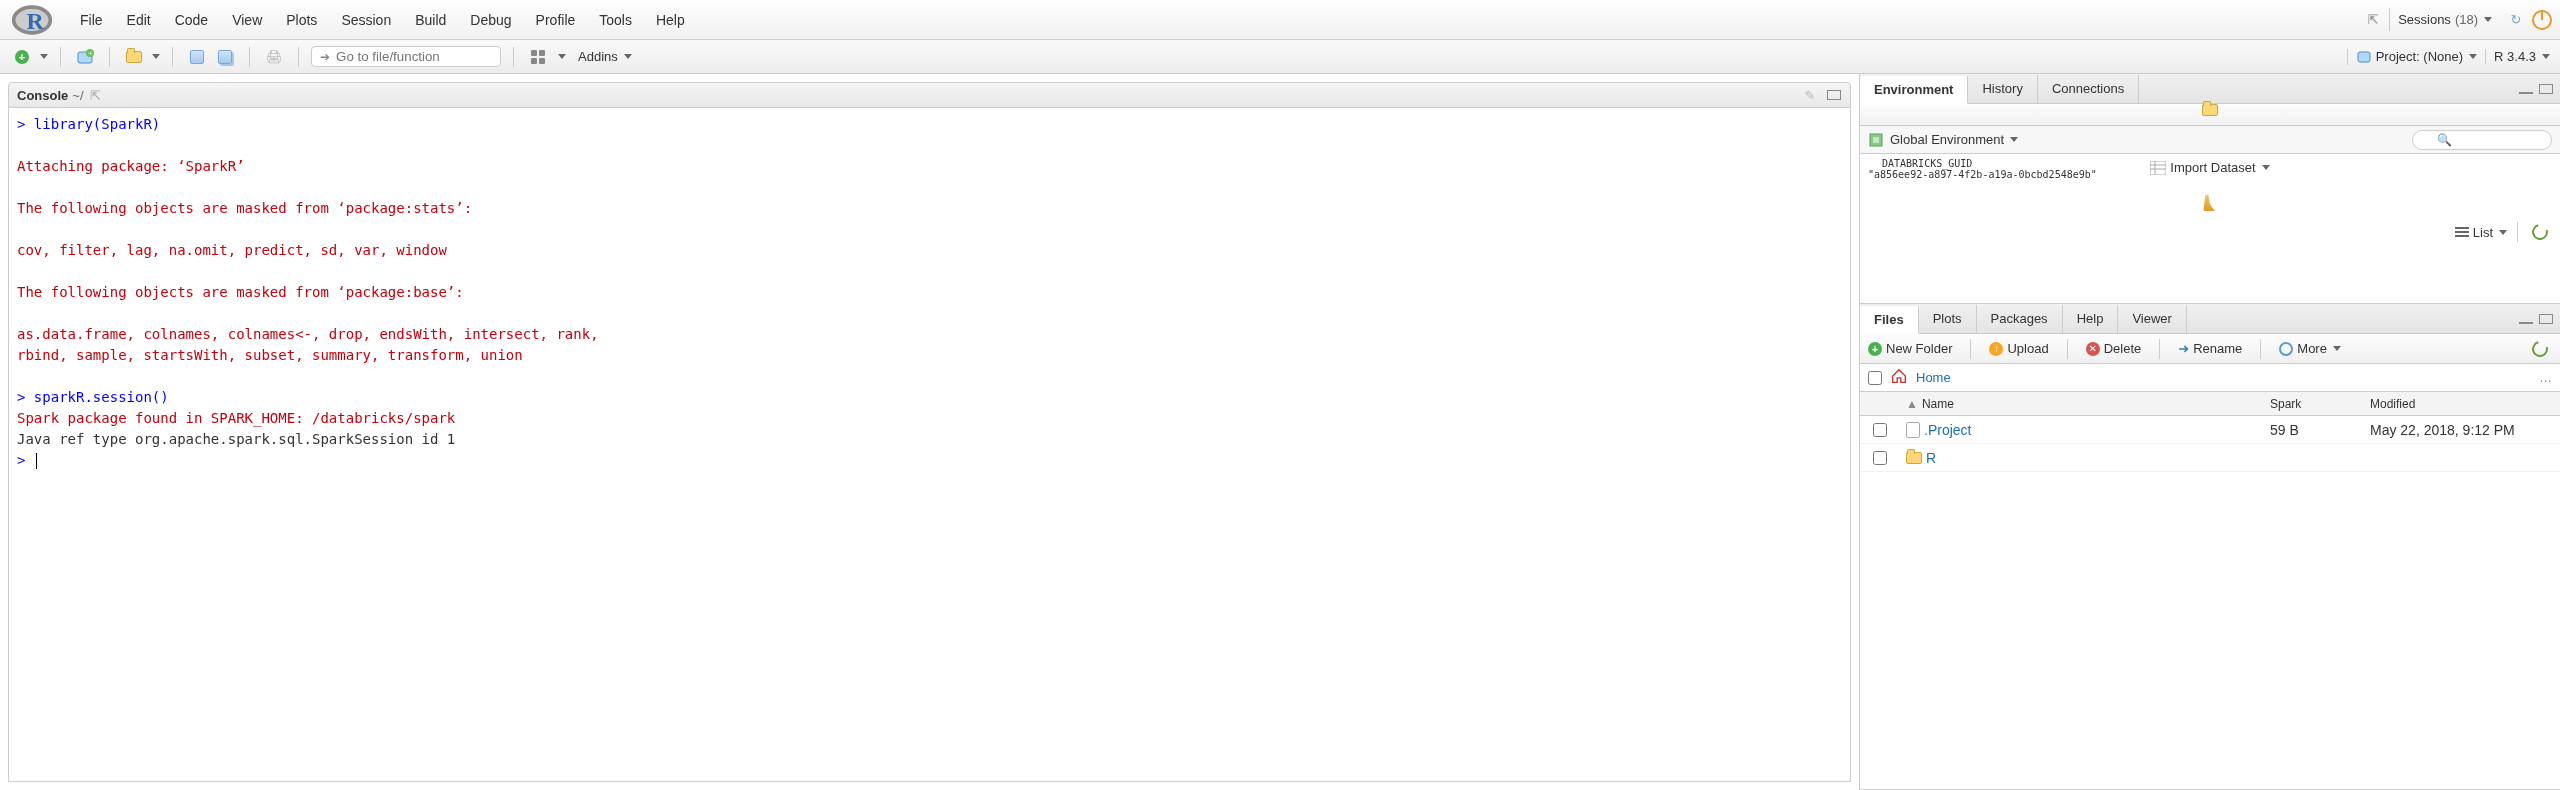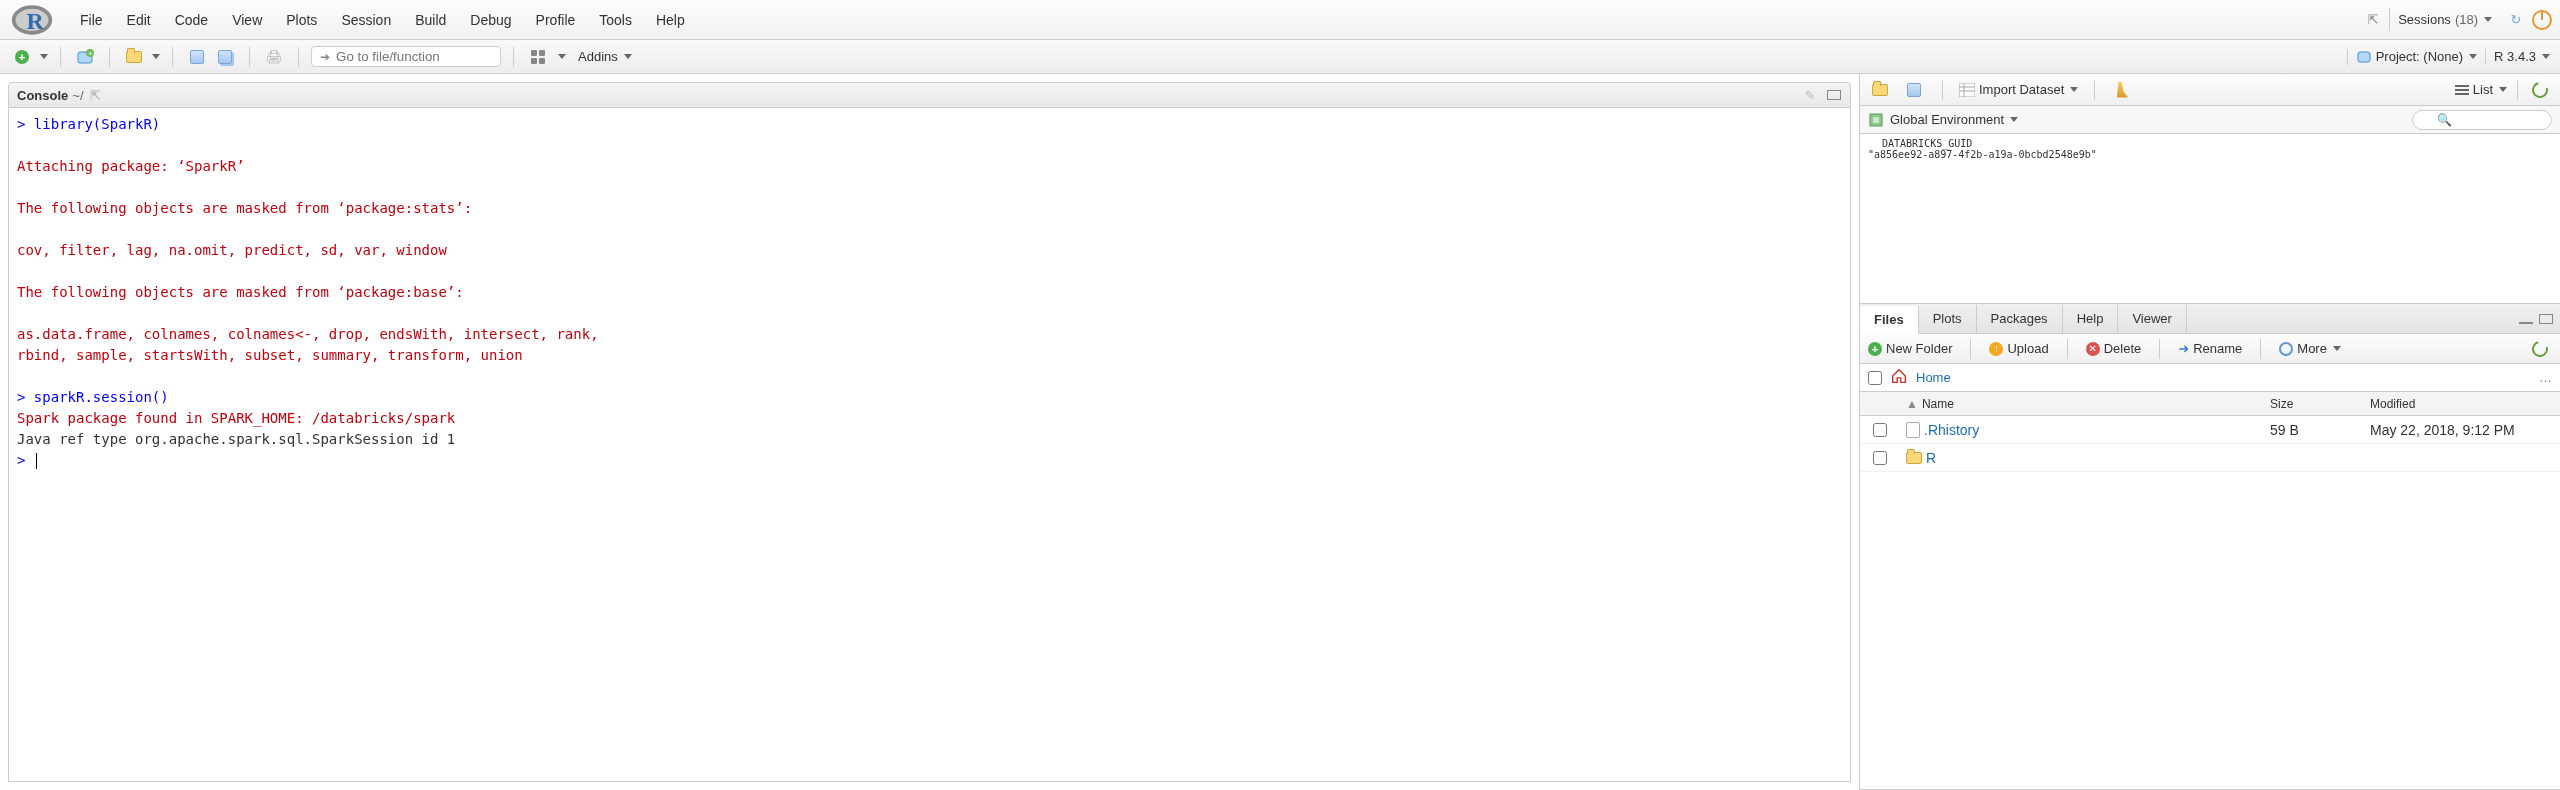--- a/index.html
+++ b/index.html
@@ -41,21 +41,21 @@
 .msg-plain { color:#333;}
 .cursor { display:inline-block; width:1px; height:16px; background:#000; vertical-align:middle; margin-left:2px;}
 
 
 .subpane { display:flex; flex-direction:column; border-bottom:1px solid #ccc;}
 .tabbar { display:flex; align-items:center; background:linear-gradient(#f0f0f0,#e4e4e4); border-bottom:1px solid #ccc; height:30px;}
 .tab { padding:6px 14px; cursor:pointer; border-right:1px solid #ccc; color:#333;}
 .tab.active { background:#fff; font-weight:bold; border-bottom:1px solid #fff; position:relative; top:1px;}
 .tabbar .winicons{ margin-left:auto; padding-right:6px; display:flex; gap:4px;}
 
-.subtoolbar { display:flex; align-items:center; height:32px; background:linear-gradient(#fdfdfd,#f0f0f0); border-bottom:1px solid #ccc; padding:0 8px; gap:10px;}
+.subtoolbar { display:flex; align-items:center; height:22px; background:linear-gradient(#fdfdfd,#f0f0f0); border-bottom:1px solid #ccc; padding:0 8px; gap:10px;flex-direction:column;}
 .st-btn { display:flex; align-items:center; gap:4px; cursor:pointer; font-size:13px;}
 .search-box { margin-left:auto; }
 .search-box input{ border:1px solid #ccc; border-radius:12px; padding:2px 20px 2px 24px; width:140px; font-size:12px; background:#fff;}
 
 .env-hdr2 { display:flex; align-items:center; height:28px; padding:0 8px; border-bottom:1px solid #ccc; background:#f7f7f7; gap:6px;}
 .values-hdr { font-weight:bold; padding:4px 8px; border-bottom:1px solid #ddd; background:#f4f4f4; font-size:13px;}
 .env-row { display:flex; padding:4px 8px; font-family:Menlo,Consolas,monospace; font-size:10px;flex-direction:column;}
 .env-key { width:190px; padding-left:14px;}
 .env-val { flex:1;}
 
@@ -213,20 +213,35 @@
             <div class="minmax"></div>
           </span>
       </div>
     </div>
     <div class="console-body" id="console-body"><span class="prompt">&gt; </span><span class="cmd">library(SparkR)</span><br><br><span class="msg-red">Attaching package: ‘SparkR’</span><br><br><span class="msg-red">The following objects are masked from ‘package:stats’:</span><br><br><span class="msg-red">    cov, filter, lag, na.omit, predict, sd, var, window</span><br><br><span class="msg-red">The following objects are masked from ‘package:base’:</span><br><br><span class="msg-red">    as.data.frame, colnames, colnames&lt;-, drop, endsWith, intersect, rank,</span><br><span class="msg-red">    rbind, sample, startsWith, subset, summary, transform, union</span><br><br><span class="prompt">&gt; </span><span class="cmd">sparkR.session()</span><br><span class="msg-red">Spark package found in SPARK_HOME: /databricks/spark</span><br><span class="msg-plain">Java ref type org.apache.spark.sql.SparkSession id 1</span><br><span class="prompt">&gt; </span><span class="cursor"></span></div>
   </div>
 
   <div class="right-pane">
 
     <div class="subpane" style="height:230px;">
+      <div class="tabbar">
+        <div id="env-tabs" style="display:flex;">
+            <div class="tab active">Environment</div>
+            <div class="tab">History</div>
+            <div class="tab">Connections</div>
+          </div>
+        <div class="winicons">
+            <span class="ico">
+              <div class="minonly"></div>
+            </span>
+            <span class="ico">
+              <div class="minmax"></div>
+            </span>
+          </div>
+      </div>
       <div class="subtoolbar">
         <div class="tb-btn">
             <div class="folder-ico"></div>
           </div>
         <div class="tb-btn">
             <div class="save-ico"></div>
           </div>
         <div class="tb-sep"></div>
         <div class="st-btn">
             <svg width="16" height="14">
@@ -334,31 +349,31 @@
             </svg></span>
         <span class="file-link">Home</span>
         <span style="margin-left:auto;color:#888;cursor:pointer;">…</span>
       </div>
       <div class="files-table-hdr">
         <div class="fcol-check"></div>
         <div class="fcol-name">
             <span style="color:#888;">▲</span> 
             <span>Name</span>
           </div>
-        <div class="fcol-size">Size</div>
+        <div class="fcol-size">Spark</div>
         <div class="fcol-mod">Modified</div>
       </div>
       <div id="file-rows">
           <div class="file-row">
             <div class="fcol-check">
               <input type="checkbox" style="">
             </div>
             <div class="fcol-name">
               <div class="doc-ico"></div> 
-              <span class="file-link">.Rhistory</span>
+              <span class="file-link">.Project</span>
             </div>
             <div class="fcol-size">59 B</div>
             <div class="fcol-mod">May 22, 2018, 9:12 PM</div>
           </div>
           <div class="file-row">
             <div class="fcol-check">
               <input type="checkbox" style="">
             </div>
             <div class="fcol-name">
               <div class="folder-ico"></div> 

